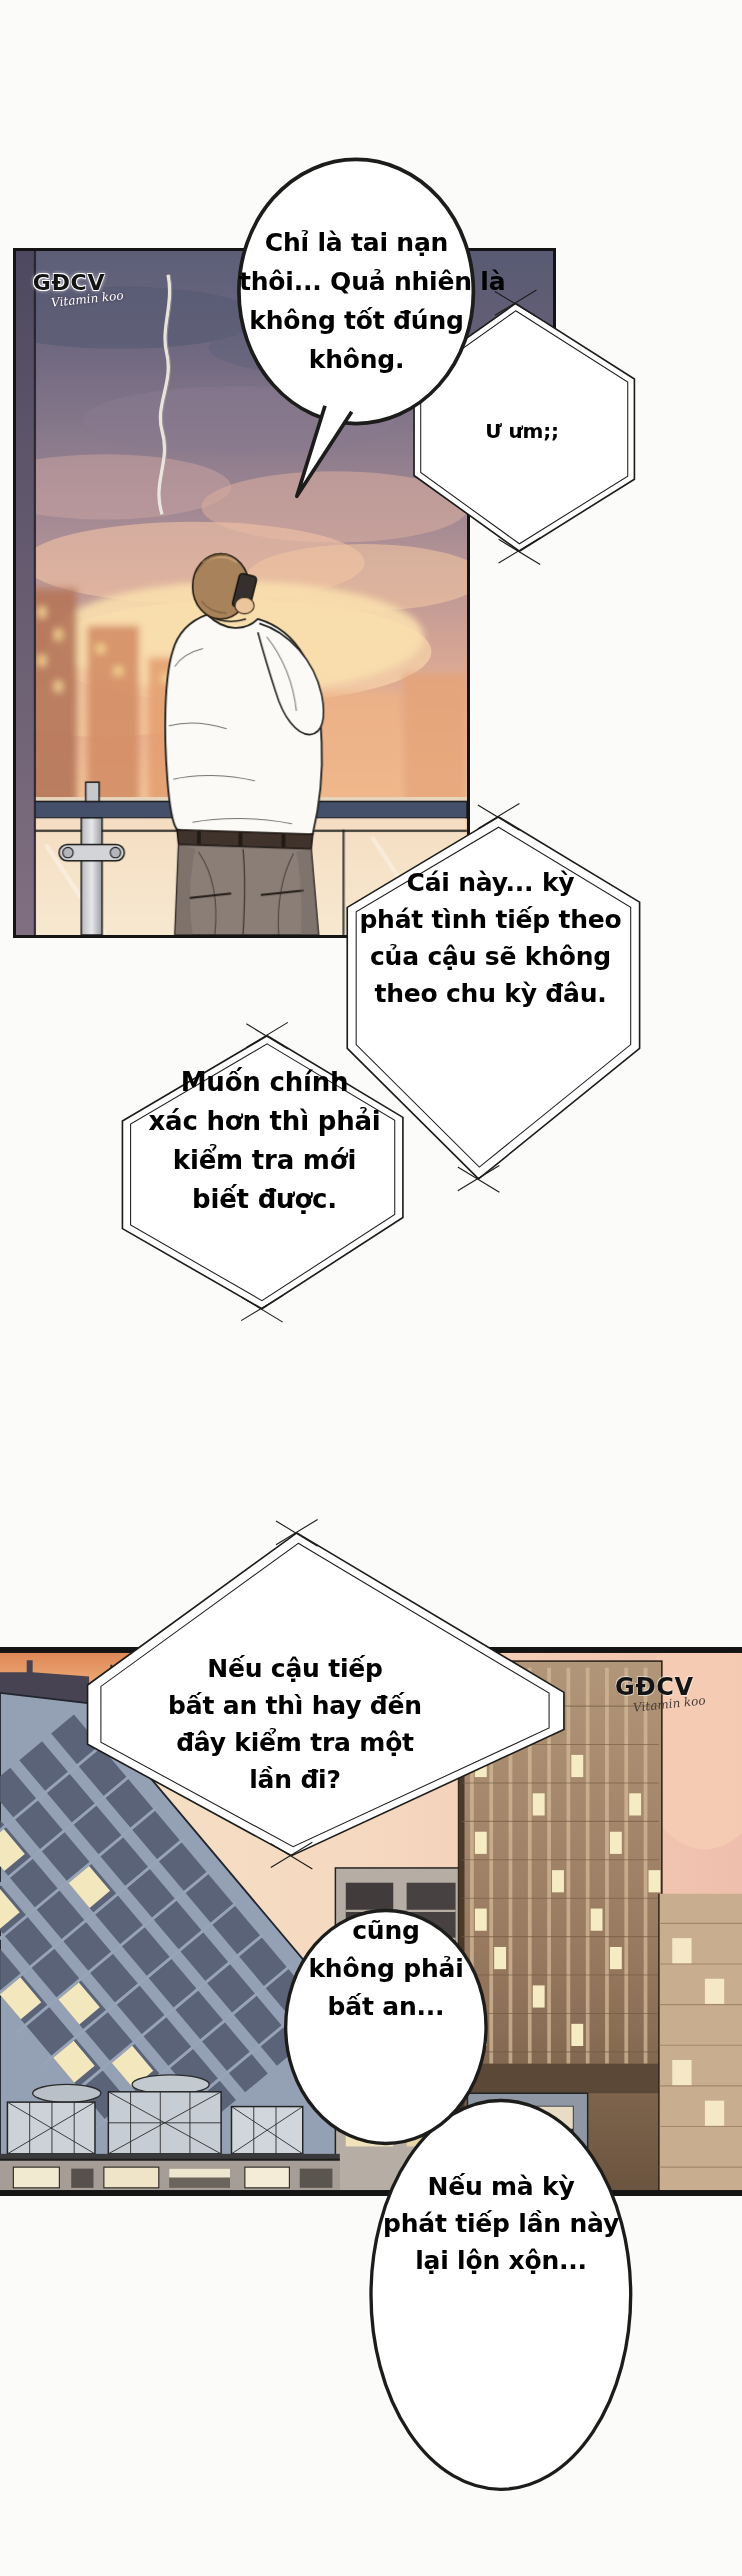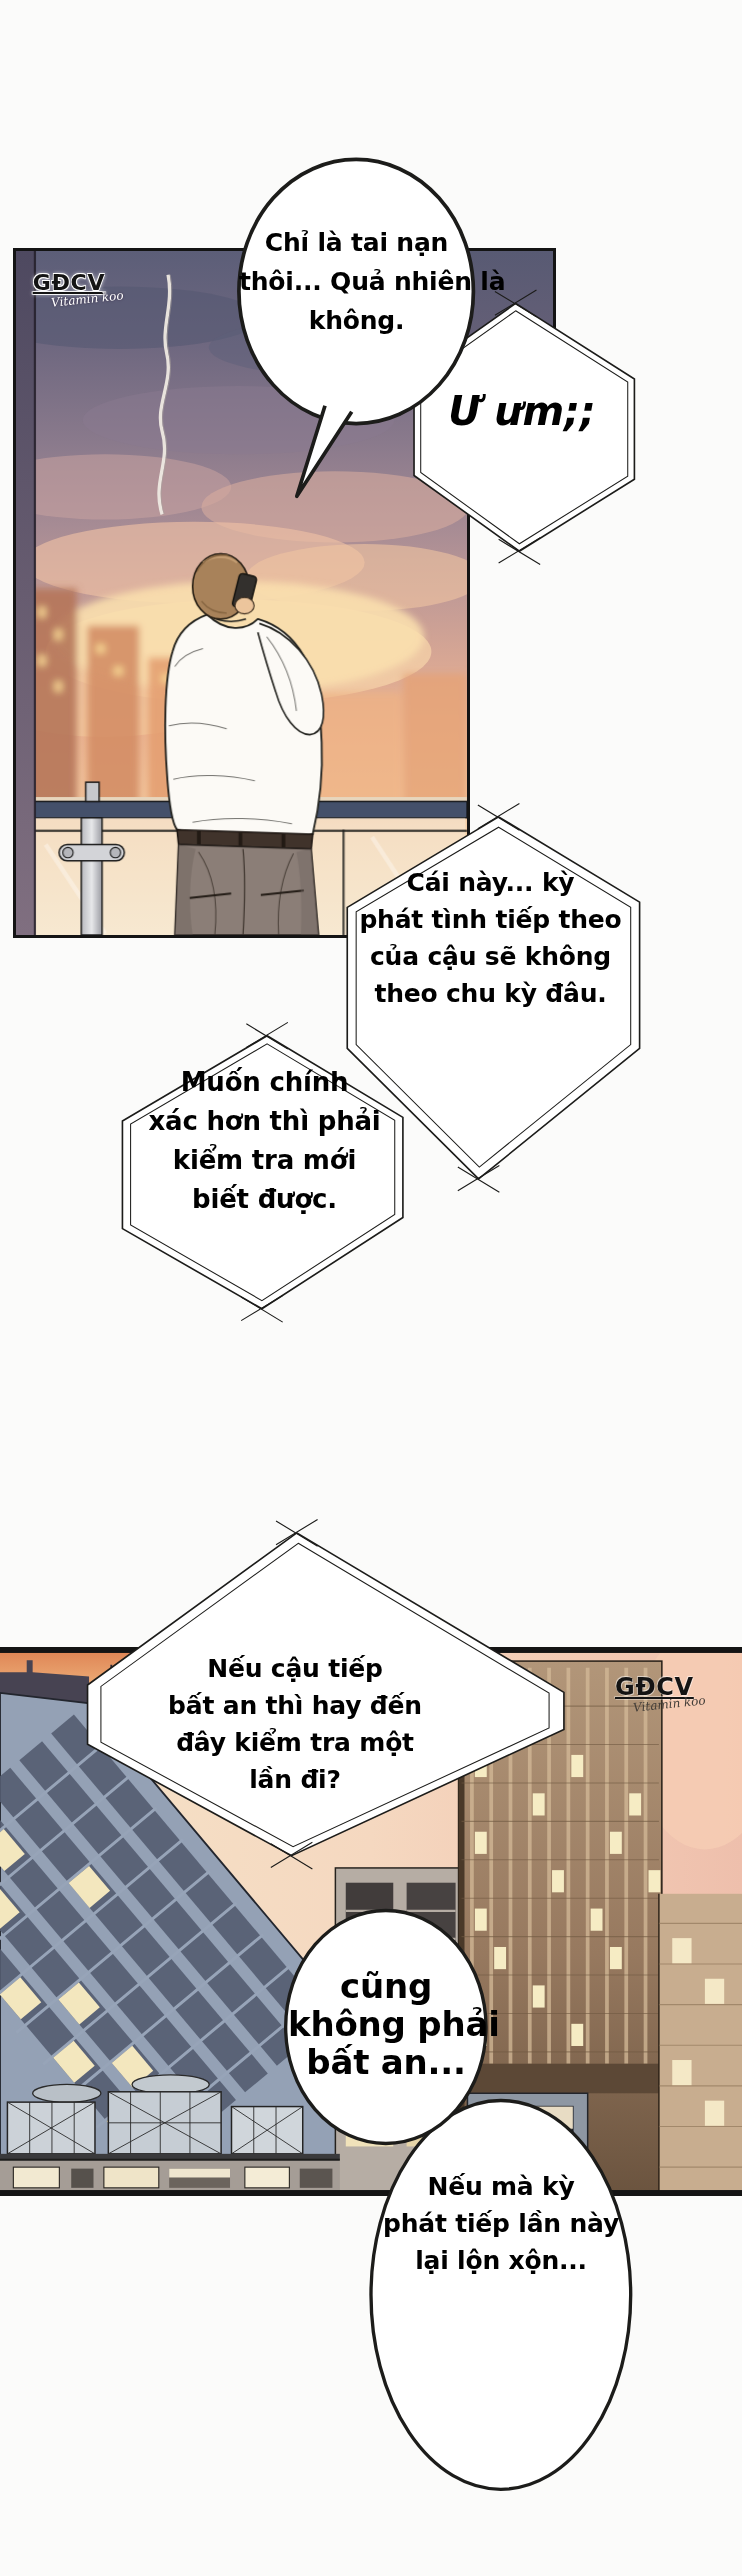--- a/index.html
+++ b/index.html
@@ -10,21 +10,21 @@
   #panel1{left:13.4px;top:248px;width:457px;height:690px;background:#6a6a7e;}
   #panel1ext{left:468px;top:248px;width:88px;height:171px;border:3px solid #141414;border-left:none;
              background:linear-gradient(180deg,#585a73,#6f6379);z-index:1;position:absolute;box-sizing:border-box;}
   #panel2{left:0px;top:1647px;width:742px;height:549px;border-left:none;border-right:none;background:#f5dcc2;}
   .panel svg{display:block;width:100%;height:100%;}
   #overlay{left:0;top:0;width:742px;height:2576px;z-index:3;pointer-events:none;}
   .btxt{position:absolute;z-index:4;text-align:center;color:#000000;font-weight:700;letter-spacing:-0.2px;}
   .btxt div{white-space:nowrap;}
   .wm{position:absolute;z-index:2;line-height:1;}
   .wm .logo{font-weight:700;font-size:22px;letter-spacing:0.7px;color:#141414;
-            text-shadow:-0.7px -0.7px 0 #fff,0.7px -0.7px 0 #fff,-0.7px 0.7px 0 #fff,0.7px 0.7px 0 #fff,0 0 4.5px #fff;text-decoration:underline;}
+            text-shadow:-0.7px -0.7px 0 #fff,0.7px -0.7px 0 #fff,-0.7px 0.7px 0 #fff,0.7px 0.7px 0 #fff,0 0 4.5px #fff;}
   .wm .sig{font-family:"DejaVu Serif","Liberation Serif",serif;font-style:italic;font-size:12px;
            transform:rotate(-6deg);margin:-1.5px 0 0 18px;}
   #wm1 .sig{color:#fff;text-shadow:0 0 2.2px rgba(70,60,85,.95),0 0 1.5px rgba(70,60,85,.9);}
   #wm2 .logo{text-shadow:-0.7px -0.7px 0 rgba(255,255,255,.55),0.7px 0.7px 0 rgba(255,255,255,.55);}
   #wm2 .sig{color:#46403a;}
 </style>
 </head>
 <body>
 
 <div class="stage">
@@ -341,24 +341,25 @@
     </g>
 
     <g>
       <ellipse cx="520" cy="2731" rx="135" ry="157" fill="#ffffff" stroke="#1c1c1a" stroke-width="4.5"></ellipse>
     </g>
   </svg>
 
   <div class="btxt" style="left:239px;top:223px;width:235px;font-size:25px;line-height:39px;">
     <div>Chỉ là tai nạn</div>
     <div>thôi... Quả nhiên là</div>
+    <div>không tốt đúng</div>
     <div>không.</div>
   </div>
 
-  <div class="btxt" style="left:429px;top:393px;width:186px;font-size:40px;line-height:36px;font-style:italic;">
+  <div class="btxt" style="left:429px;top:413px;width:186px;font-size:20px;line-height:36px;">
     <div>Ư ưm;;</div>
   </div>
 
   <div class="btxt" style="left:353px;top:864px;width:275px;font-size:25px;line-height:37px;">
     <div>Cái này... kỳ</div>
     <div>phát tình tiếp theo</div>
     <div>của cậu sẽ không</div>
     <div>theo chu kỳ đâu.</div>
   </div>
 
@@ -369,21 +370,21 @@
     <div>biết được.</div>
   </div>
 
   <div class="btxt" style="left:108px;top:1650px;width:374px;font-size:25px;line-height:37px;">
     <div>Nếu cậu tiếp</div>
     <div>bất an thì hay đến</div>
     <div>đây kiểm tra một</div>
     <div>lần đi?</div>
   </div>
 
-  <div class="btxt" style="left:288px;top:1967px;width:196px;font-size:34px;line-height:38px;">
+  <div class="btxt" style="left:288px;top:1912px;width:196px;font-size:25px;line-height:38px;">
     <div>cũng</div>
     <div>không phải</div>
     <div>bất an...</div>
   </div>
 
   <div class="btxt" style="left:375px;top:2168px;width:252px;font-size:25px;line-height:37px;">
     <div>Nếu mà kỳ</div>
     <div>phát tiếp lần này</div>
     <div>lại lộn xộn...</div>
   </div>

